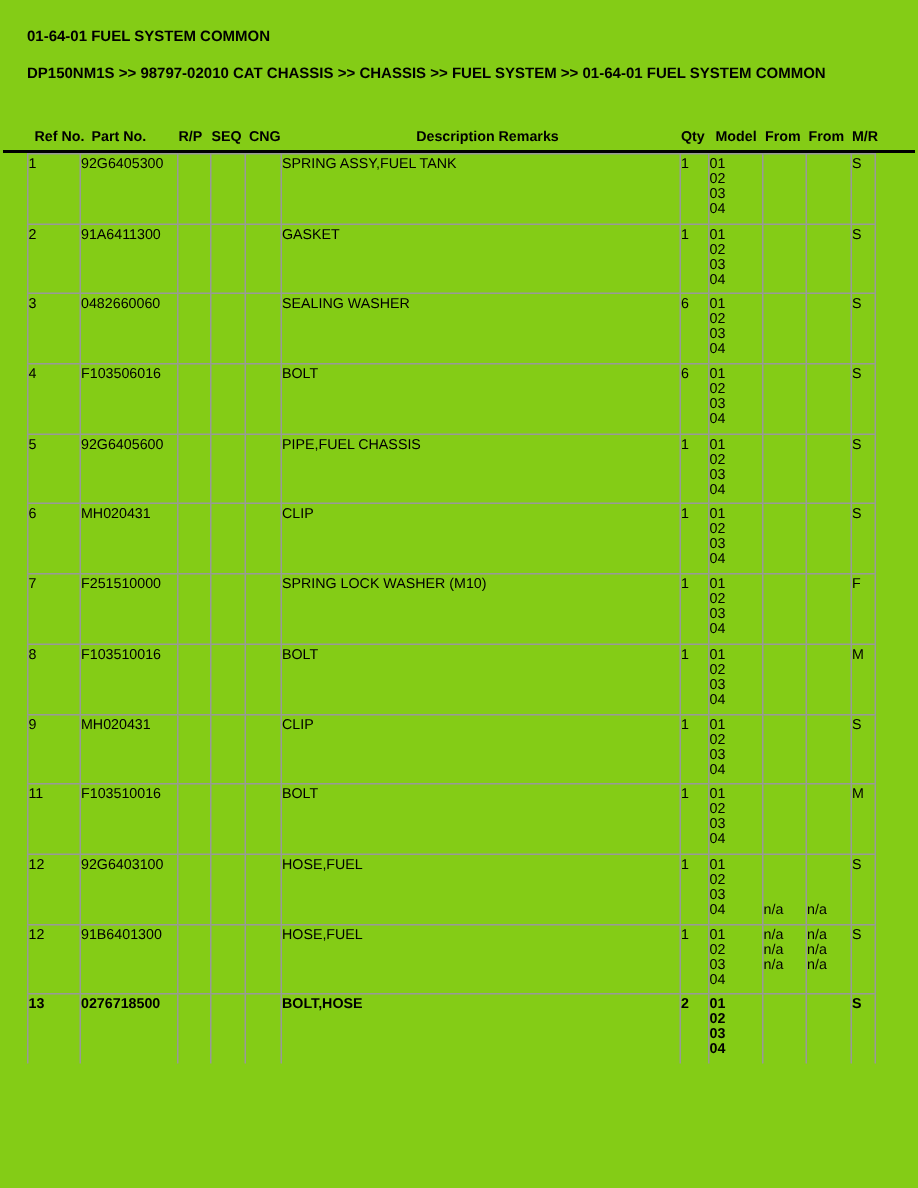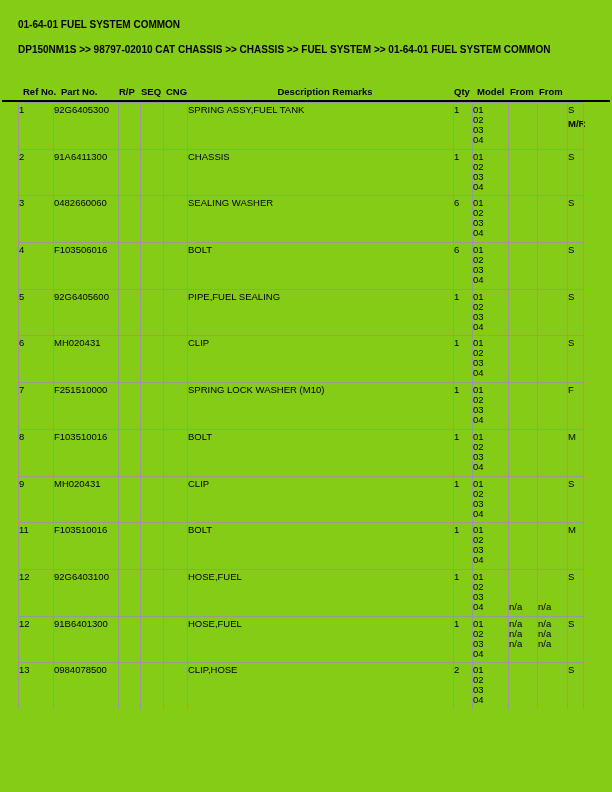--- a/index.html
+++ b/index.html
@@ -41,21 +41,21 @@
   .ch-ref  { padding-left: 5px; }
   .ch-part { padding-left: 8px; }
   .ch-rp   { padding-left: 1px; }
   .ch-seq  { padding-left: 1px; }
   .ch-cng  { padding-left: 3px; }
   .ch-desc { padding-left: 10px; text-align: center; }
   .ch-qty  { padding-left: 1px; }
   .ch-model{ padding-left: 5px; }
   .ch-from { padding-left: 2px; }
   .ch-upto { padding-left: 2px; }
-  .ch-mr   { padding-left: 4px; margin-left: -3px; margin-top: 32px; }
+  .ch-mr   { padding-left: 4px; margin-left: -3px; }
   .header-rule {
     position: absolute;
     left: 2px;
     top: 100px;
     width: 608px;
     height: 2px;
     background: #000000;
   }
   table.parts {
     position: absolute;
@@ -68,21 +68,21 @@
   }
   table.parts td {
     border: 1px solid #999999;
     vertical-align: top;
     padding: 2px 0 0 0;
     line-height: 10px;
     overflow: hidden;
     white-space: nowrap;
   }
   table.parts tr { height: 46.7px; }
-  table.parts tr:last-child td { border-bottom: none; }
+  table.parts tr:last-child td { border-bottom: none; font-weight: bold; }
   td.c-ref   { padding-left: 6px; }
   td.c-part  { padding-left: 9px; margin-left: 34px; }
   td.c-rp    { padding-left: 3px; }
   td.c-seq   { padding-left: 3px; }
   td.c-cng   { padding-left: 3px; }
   td.c-desc  { padding-left: 12px; }
   td.c-qty   { padding-left: 4px; }
   td.c-model { padding-left: 5px; margin-left: 41px; }
   td.c-from  { padding-left: 5px; }
   td.c-upto  { padding-left: 5px; }
@@ -153,21 +153,21 @@
           </td>
       <td class="c-mr">S</td>
     </tr>
 
     <tr>
       <td class="c-ref">2</td>
       <td class="c-part">91A6411300</td>
       <td class="c-rp"></td>
       <td class="c-seq"></td>
       <td class="c-cng"></td>
-      <td class="c-desc">CHASSIS</td>
+      <td class="c-desc">GASKET</td>
       <td class="c-qty">1</td>
       <td class="c-model">
             <div class="stack">
               <div class="line">01</div>
               <div class="line">02</div>
               <div class="line">03</div>
               <div class="line">04</div>
             </div>
           </td>
       <td class="c-from">
@@ -228,21 +228,21 @@
           </td>
       <td class="c-mr">S</td>
     </tr>
 
     <tr>
       <td class="c-ref">5</td>
       <td class="c-part">92G6405600</td>
       <td class="c-rp"></td>
       <td class="c-seq"></td>
       <td class="c-cng"></td>
-      <td class="c-desc">PIPE,FUEL SEALING</td>
+      <td class="c-desc">PIPE,FUEL CHASSIS</td>
       <td class="c-qty">1</td>
       <td class="c-model">
             <div class="stack">
               <div class="line">01</div>
               <div class="line">02</div>
               <div class="line">03</div>
               <div class="line">04</div>
             </div>
           </td>
       <td class="c-from">
@@ -445,25 +445,25 @@
               <div class="line">n/a</div>
               <div class="line">n/a</div>
               <div class="line"></div>
             </div>
           </td>
       <td class="c-mr">S</td>
     </tr>
 
     <tr>
       <td class="c-ref">13</td>
-      <td class="c-part">0984078500</td>
-      <td class="c-rp"></td>
-      <td class="c-seq"></td>
-      <td class="c-cng"></td>
-      <td class="c-desc">CLIP,HOSE</td>
+      <td class="c-part">0276718500</td>
+      <td class="c-rp"></td>
+      <td class="c-seq"></td>
+      <td class="c-cng"></td>
+      <td class="c-desc">BOLT,HOSE</td>
       <td class="c-qty">2</td>
       <td class="c-model">
             <div class="stack">
               <div class="line">01</div>
               <div class="line">02</div>
               <div class="line">03</div>
               <div class="line">04</div>
             </div>
           </td>
       <td class="c-from">

